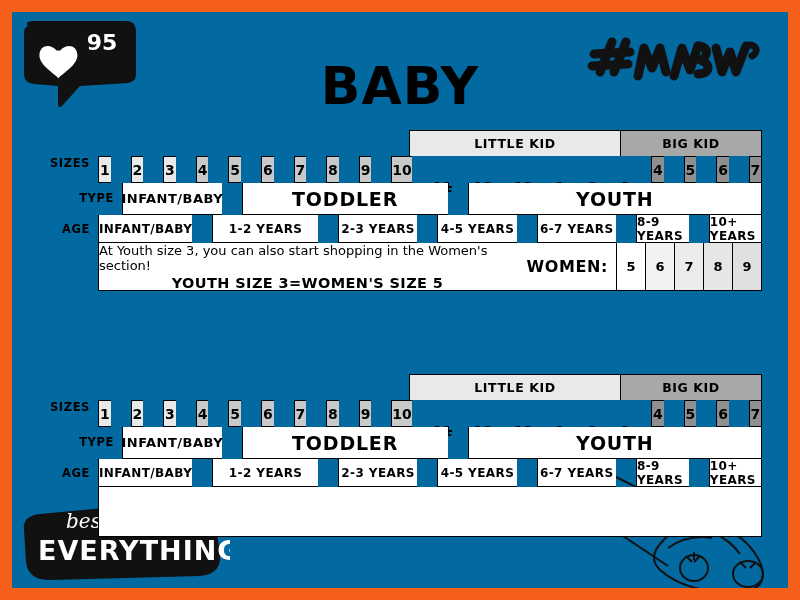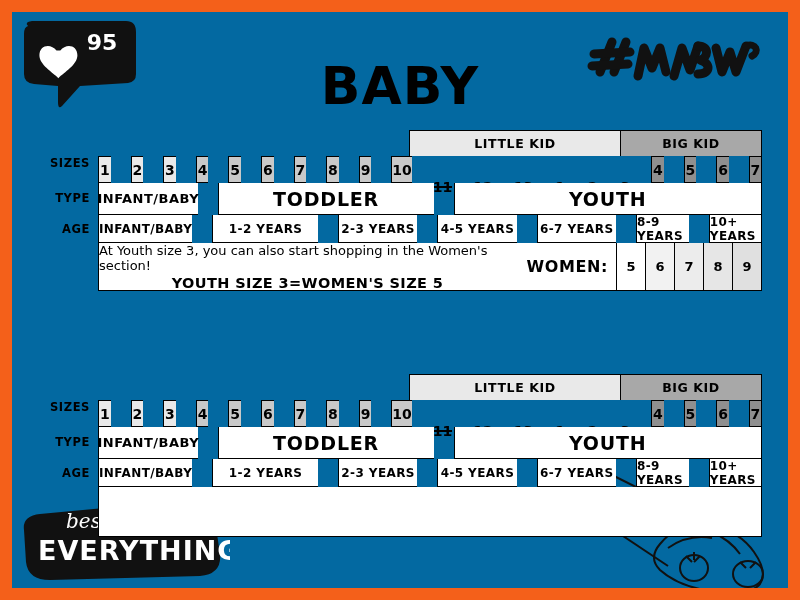--- a/index.html
+++ b/index.html
@@ -135,21 +135,21 @@
   .row-sizes { height: 27px; }
   .row-sizes .cell {
     font-size: 14px;
     font-weight: bold;
   }
   .row-sizes .g1 { background: #e9e9e9; }
   .row-sizes .g2 { background: #c9c9c9; }
   .row-sizes .g3 { background: #a8a8a8; margin-top: 30px; }
   .row-sizes .g4 { background: #8f8f8f; }
 
-  .row-type { height: 32px; border-top: none; }
+  .row-type { height: 32px; border-top: none; margin-left: 24px; }
   .row-type .cell {
     border-top: none;
     font-size: 13px;
     font-weight: bold;
     letter-spacing: 0.5px;
     background: #ffffff;
   }
   .row-type .big-label { font-size: 19px; letter-spacing: 0.8px; }
 
   .row-age { height: 28px; }

